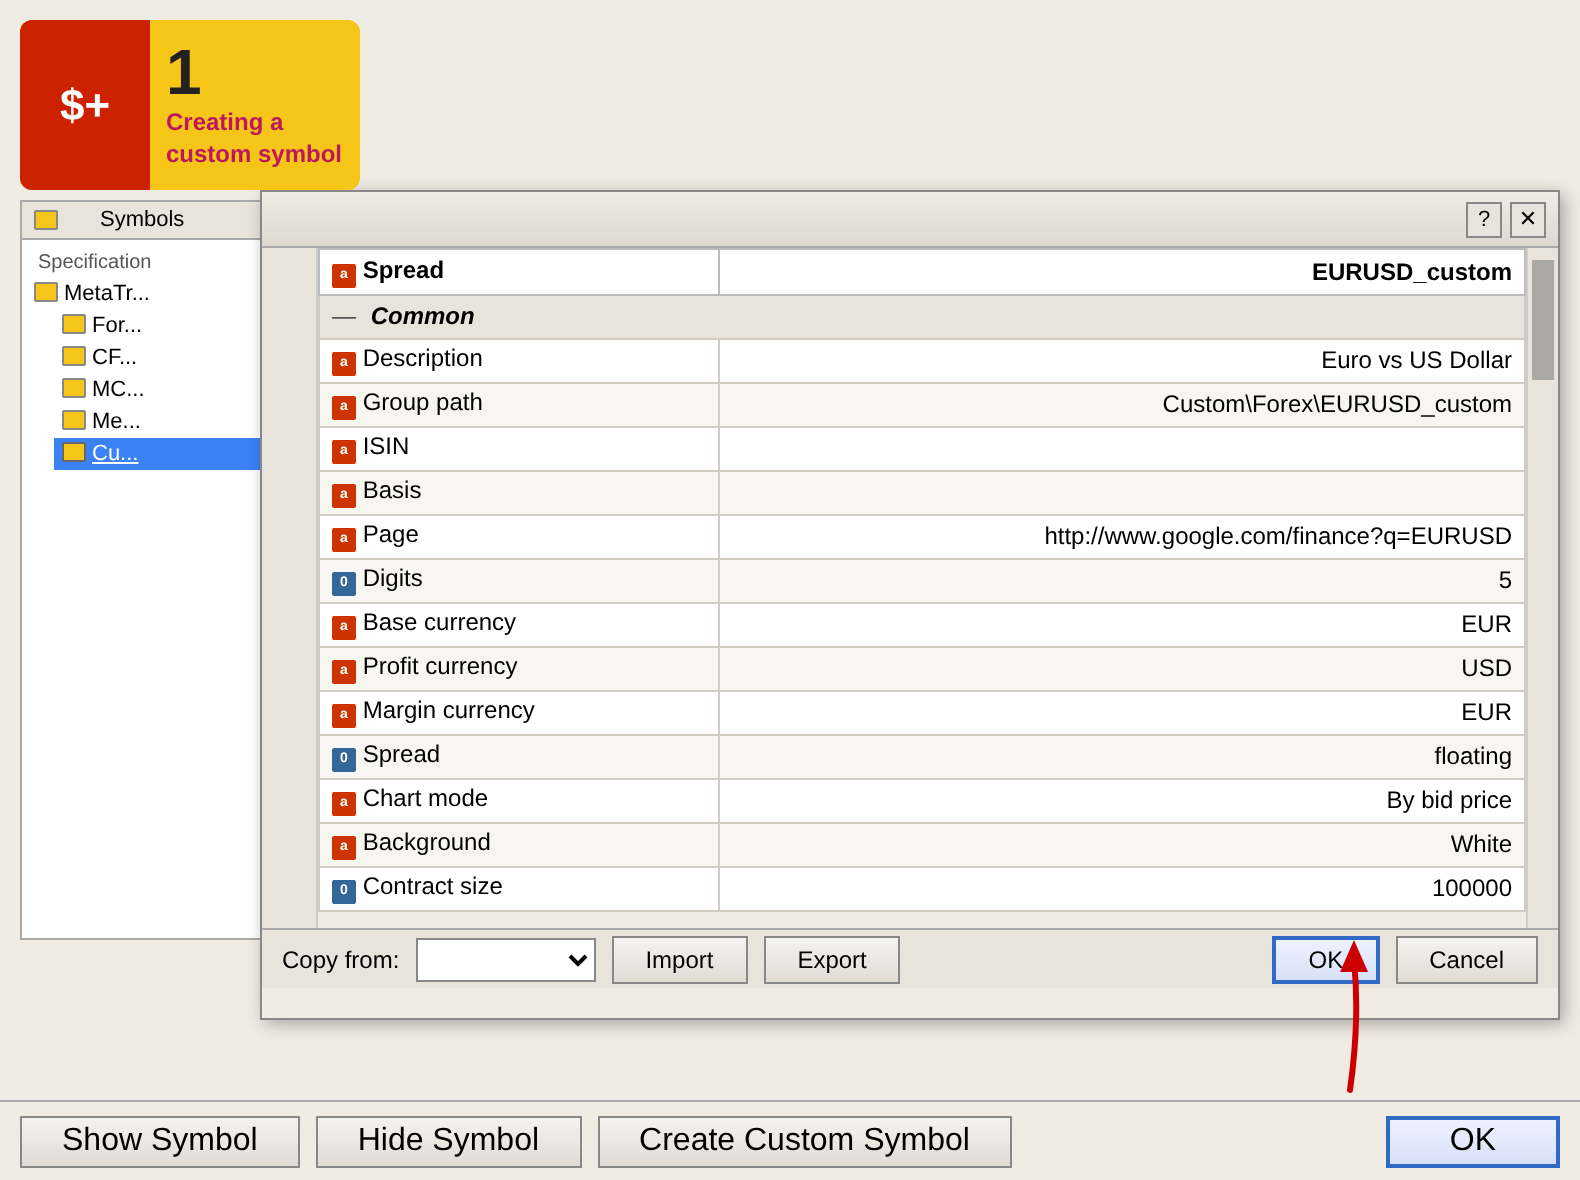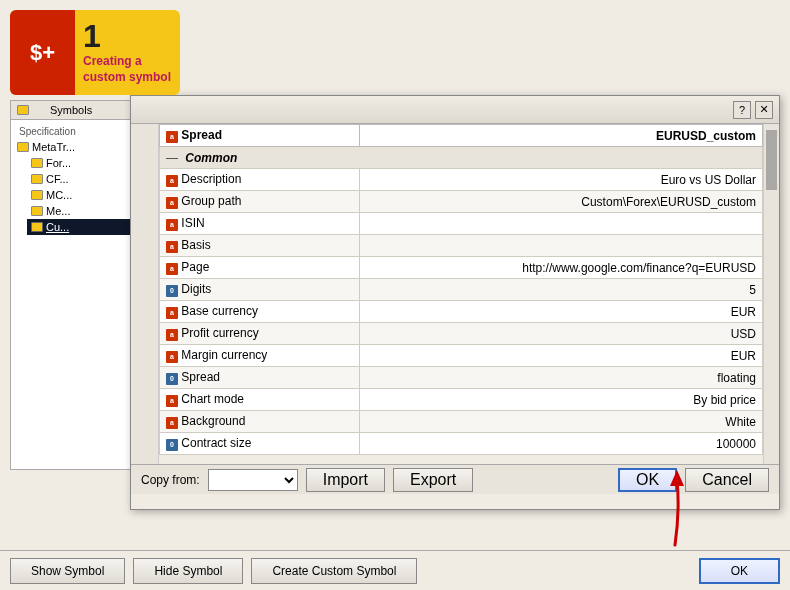--- a/index.html
+++ b/index.html
@@ -92,26 +92,26 @@
       padding: 4px 2px;
     }
     .symbols-spec {
       padding: 2px 6px;
       color: #555;
       font-size: 10px;
     }
     .tree-item {
       padding: 2px 4px;
       display: flex;
-      align-items: center;
+      align-items: flex-start;
       gap: 3px;
       cursor: pointer;
     }
     .tree-item.selected {
-      background: #0f172a;
+      background: #3b82f6;
       color: white;
       text-decoration: underline;
     }
     .folder-icon {
       display: inline-block;
       width: 12px;
       height: 10px;
       background: #f5c518;
       border: 1px solid #888;
       border-radius: 1px;
@@ -258,21 +258,21 @@
       border: 1px solid #888;
       background: white;
       font-size: 11px;
       padding: 0 2px;
     }
     .dialog-btn {
       height: 24px;
       padding: 1px 16px;
       border: 1px solid #888;
       background: linear-gradient(to bottom, #f5f3ef, #e0dcd4);
-      font-size: 16px;
+      font-size: 12px;
       cursor: pointer;
     }
     .dialog-btn.primary {
       border: 2px solid #316ac5;
       background: linear-gradient(to bottom, #eef2ff, #d8e0f8);
     }
     .spacer { flex: 1; }
 
     
     .main-bottom {
@@ -286,21 +286,21 @@
       display: flex;
       align-items: center;
       padding: 0 10px;
       gap: 8px;
     }
     .main-btn {
       height: 26px;
       padding: 0 20px;
       border: 1px solid #888;
       background: linear-gradient(to bottom, #f5f3ef, #e0dcd4);
-      font-size: 12px;
+      font-size: 16px;
       cursor: pointer;
     }
     .main-btn.primary {
       border: 2px solid #316ac5;
       background: linear-gradient(to bottom, #eef2ff, #d8e0f8);
       padding: 0 30px;
     }
 
     
     .arrow-container {

